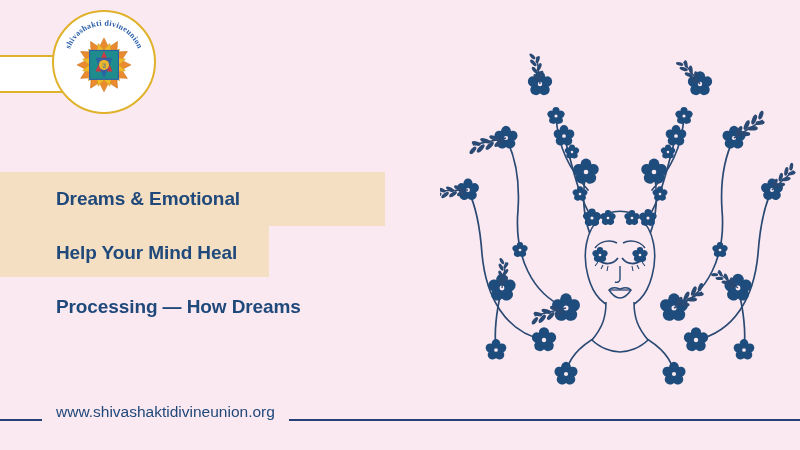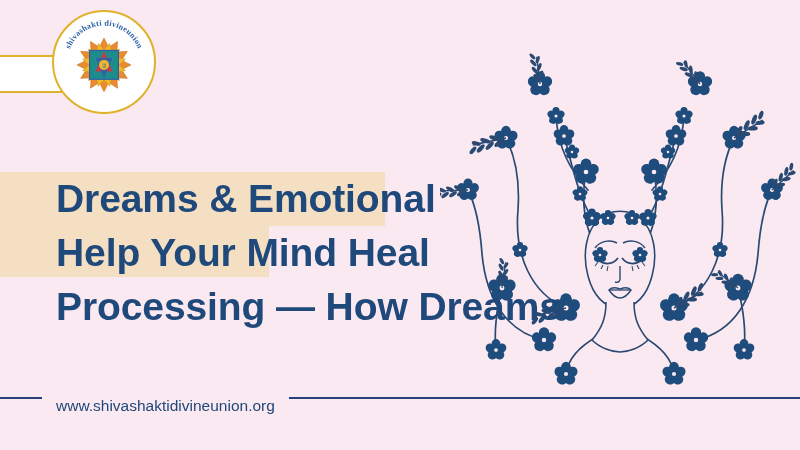--- a/index.html
+++ b/index.html
@@ -44,33 +44,33 @@
   #hl-2 {
     position:absolute; left:0; top:226px;
     width:269px; height:51px;
     background:#F5DFC3;
   }
   #title {
     position:absolute; left:56px; top:172px;
     width:470px;
     z-index:3;
     color:#20497B;
-    font-size:39px;
+    font-size:19px;
     font-weight:bold;
     line-height:54px;
     letter-spacing:-0.1px;
     white-space:nowrap;
   }
   #title .tline { display:block; }
 
   
   #footer {
     position:absolute; left:0; top:397px;
     width:800px; height:24px;
-    display:flex; align-items:flex-start;
+    display:flex; align-items:flex-end;
     z-index:3;
   }
   #rule-left {
     width:42px; height:1.6px;
     background:#27407A;
     flex:0 0 auto;
   }
   #site-url {
     color:#20497B;
     font-size:15.5px;

